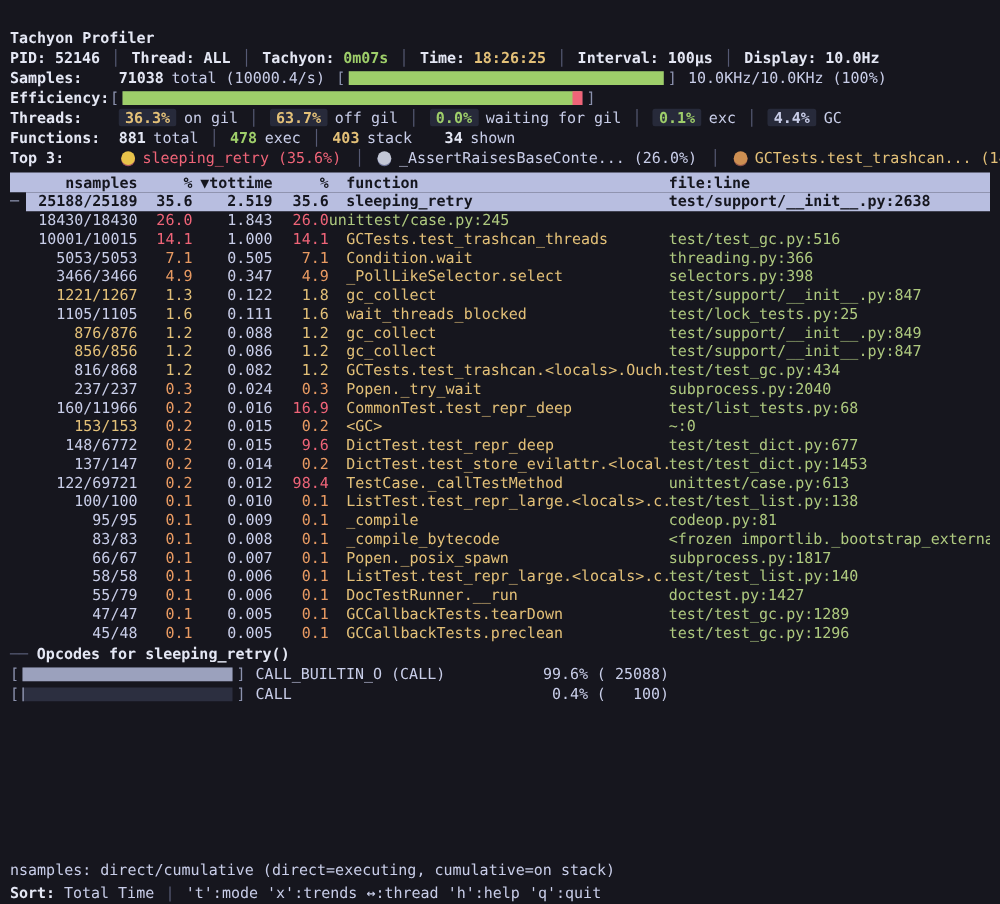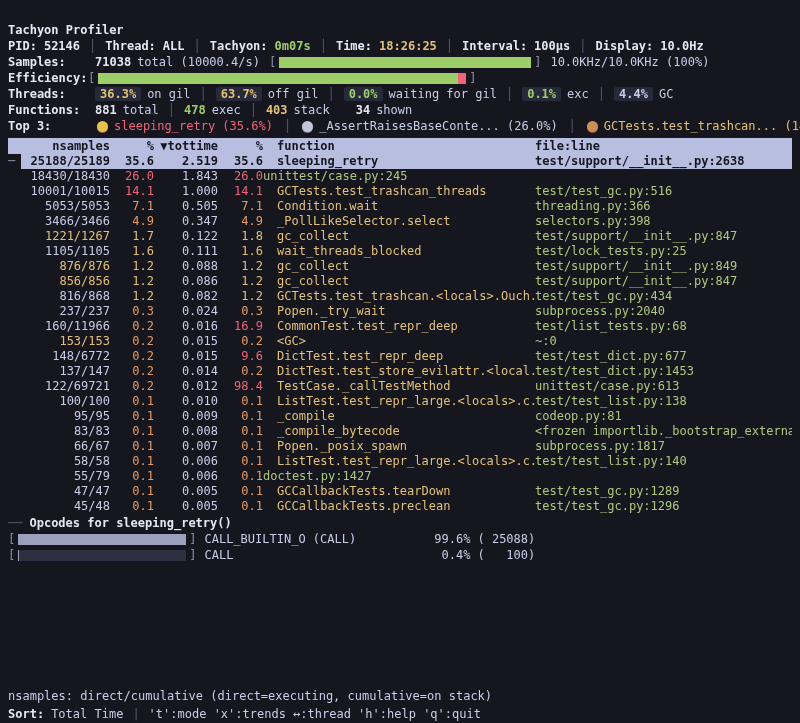--- a/index.html
+++ b/index.html
@@ -141,37 +141,37 @@
       <span class="c-num">%</span>
       <span class="c-fn">function</span>
       <span class="c-file">file:line</span>
     </div>
     <div>
         <div class="trow sel"><span class="c-gutter">─</span><span class="c-ns c-fg">25188/25189</span><span class="c-num c-red">35.6</span><span class="c-num c-fg">2.519</span><span class="c-num c-red">35.6</span><span class="c-fn">sleeping_retry</span><span class="c-file">test/support/__init__.py:2638</span></div>
         <div class="trow"><span class="c-gutter"></span><span class="c-ns c-fg">18430/18430</span><span class="c-num c-red">26.0</span><span class="c-num c-fg">1.843</span><span class="c-num c-red">26.0</span><span class="c-file">unittest/case.py:245</span></div>
         <div class="trow"><span class="c-gutter"></span><span class="c-ns c-fg">10001/10015</span><span class="c-num c-red">14.1</span><span class="c-num c-fg">1.000</span><span class="c-num c-red">14.1</span><span class="c-fn">GCTests.test_trashcan_threads</span><span class="c-file">test/test_gc.py:516</span></div>
         <div class="trow"><span class="c-gutter"></span><span class="c-ns c-fg">5053/5053</span><span class="c-num c-peach">7.1</span><span class="c-num c-fg">0.505</span><span class="c-num c-peach">7.1</span><span class="c-fn">Condition.wait</span><span class="c-file">threading.py:366</span></div>
         <div class="trow"><span class="c-gutter"></span><span class="c-ns c-fg">3466/3466</span><span class="c-num c-peach">4.9</span><span class="c-num c-fg">0.347</span><span class="c-num c-peach">4.9</span><span class="c-fn">_PollLikeSelector.select</span><span class="c-file">selectors.py:398</span></div>
-        <div class="trow"><span class="c-gutter"></span><span class="c-ns c-yellow">1221/1267</span><span class="c-num c-yellow">1.7</span><span class="c-num c-fg">0.122</span><span class="c-num c-yellow">1.8</span><span class="c-fn">gc_collect</span><span class="c-file">test/support/__init__.py:847</span></div>
+        <div class="trow"><span class="c-gutter"></span><span class="c-ns c-yellow">1221/1267</span><span class="c-num c-yellow">1.3</span><span class="c-num c-fg">0.122</span><span class="c-num c-yellow">1.8</span><span class="c-fn">gc_collect</span><span class="c-file">test/support/__init__.py:847</span></div>
         <div class="trow"><span class="c-gutter"></span><span class="c-ns c-fg">1105/1105</span><span class="c-num c-yellow">1.6</span><span class="c-num c-fg">0.111</span><span class="c-num c-yellow">1.6</span><span class="c-fn">wait_threads_blocked</span><span class="c-file">test/lock_tests.py:25</span></div>
         <div class="trow"><span class="c-gutter"></span><span class="c-ns c-yellow">876/876</span><span class="c-num c-yellow">1.2</span><span class="c-num c-fg">0.088</span><span class="c-num c-yellow">1.2</span><span class="c-fn">gc_collect</span><span class="c-file">test/support/__init__.py:849</span></div>
         <div class="trow"><span class="c-gutter"></span><span class="c-ns c-yellow">856/856</span><span class="c-num c-yellow">1.2</span><span class="c-num c-fg">0.086</span><span class="c-num c-yellow">1.2</span><span class="c-fn">gc_collect</span><span class="c-file">test/support/__init__.py:847</span></div>
         <div class="trow"><span class="c-gutter"></span><span class="c-ns c-fg">816/868</span><span class="c-num c-yellow">1.2</span><span class="c-num c-fg">0.082</span><span class="c-num c-yellow">1.2</span><span class="c-fn">GCTests.test_trashcan.&lt;locals&gt;.Ouch...</span><span class="c-file">test/test_gc.py:434</span></div>
         <div class="trow"><span class="c-gutter"></span><span class="c-ns c-fg">237/237</span><span class="c-num c-peach">0.3</span><span class="c-num c-fg">0.024</span><span class="c-num c-peach">0.3</span><span class="c-fn">Popen._try_wait</span><span class="c-file">subprocess.py:2040</span></div>
         <div class="trow"><span class="c-gutter"></span><span class="c-ns c-fg">160/11966</span><span class="c-num c-peach">0.2</span><span class="c-num c-fg">0.016</span><span class="c-num c-red">16.9</span><span class="c-fn">CommonTest.test_repr_deep</span><span class="c-file">test/list_tests.py:68</span></div>
         <div class="trow"><span class="c-gutter"></span><span class="c-ns c-yellow">153/153</span><span class="c-num c-peach">0.2</span><span class="c-num c-fg">0.015</span><span class="c-num c-peach">0.2</span><span class="c-fn">&lt;GC&gt;</span><span class="c-file">~:0</span></div>
         <div class="trow"><span class="c-gutter"></span><span class="c-ns c-fg">148/6772</span><span class="c-num c-peach">0.2</span><span class="c-num c-fg">0.015</span><span class="c-num c-red">9.6</span><span class="c-fn">DictTest.test_repr_deep</span><span class="c-file">test/test_dict.py:677</span></div>
         <div class="trow"><span class="c-gutter"></span><span class="c-ns c-fg">137/147</span><span class="c-num c-peach">0.2</span><span class="c-num c-fg">0.014</span><span class="c-num c-peach">0.2</span><span class="c-fn">DictTest.test_store_evilattr.&lt;local...</span><span class="c-file">test/test_dict.py:1453</span></div>
         <div class="trow"><span class="c-gutter"></span><span class="c-ns c-fg">122/69721</span><span class="c-num c-peach">0.2</span><span class="c-num c-fg">0.012</span><span class="c-num c-red">98.4</span><span class="c-fn">TestCase._callTestMethod</span><span class="c-file">unittest/case.py:613</span></div>
         <div class="trow"><span class="c-gutter"></span><span class="c-ns c-fg">100/100</span><span class="c-num c-peach">0.1</span><span class="c-num c-fg">0.010</span><span class="c-num c-peach">0.1</span><span class="c-fn">ListTest.test_repr_large.&lt;locals&gt;.c...</span><span class="c-file">test/test_list.py:138</span></div>
         <div class="trow"><span class="c-gutter"></span><span class="c-ns c-fg">95/95</span><span class="c-num c-peach">0.1</span><span class="c-num c-fg">0.009</span><span class="c-num c-peach">0.1</span><span class="c-fn">_compile</span><span class="c-file">codeop.py:81</span></div>
         <div class="trow"><span class="c-gutter"></span><span class="c-ns c-fg">83/83</span><span class="c-num c-peach">0.1</span><span class="c-num c-fg">0.008</span><span class="c-num c-peach">0.1</span><span class="c-fn">_compile_bytecode</span><span class="c-file">&lt;frozen importlib._bootstrap_externa</span></div>
         <div class="trow"><span class="c-gutter"></span><span class="c-ns c-fg">66/67</span><span class="c-num c-peach">0.1</span><span class="c-num c-fg">0.007</span><span class="c-num c-peach">0.1</span><span class="c-fn">Popen._posix_spawn</span><span class="c-file">subprocess.py:1817</span></div>
         <div class="trow"><span class="c-gutter"></span><span class="c-ns c-fg">58/58</span><span class="c-num c-peach">0.1</span><span class="c-num c-fg">0.006</span><span class="c-num c-peach">0.1</span><span class="c-fn">ListTest.test_repr_large.&lt;locals&gt;.c...</span><span class="c-file">test/test_list.py:140</span></div>
-        <div class="trow"><span class="c-gutter"></span><span class="c-ns c-fg">55/79</span><span class="c-num c-peach">0.1</span><span class="c-num c-fg">0.006</span><span class="c-num c-peach">0.1</span><span class="c-file">doctest.py:1427</span></div>
+        <div class="trow"><span class="c-gutter"></span><span class="c-ns c-fg">55/79</span><span class="c-num c-peach">0.1</span><span class="c-num c-fg">0.006</span><span class="c-num c-peach">0.1</span><span class="c-fn">DocTestRunner.__run</span><span class="c-file">doctest.py:1427</span></div>
         <div class="trow"><span class="c-gutter"></span><span class="c-ns c-fg">47/47</span><span class="c-num c-peach">0.1</span><span class="c-num c-fg">0.005</span><span class="c-num c-peach">0.1</span><span class="c-fn">GCCallbackTests.tearDown</span><span class="c-file">test/test_gc.py:1289</span></div>
         <div class="trow"><span class="c-gutter"></span><span class="c-ns c-fg">45/48</span><span class="c-num c-peach">0.1</span><span class="c-num c-fg">0.005</span><span class="c-num c-peach">0.1</span><span class="c-fn">GCCallbackTests.preclean</span><span class="c-file">test/test_gc.py:1296</span></div>
       </div>
   </div>
 
   <div class="line opsep">
     <span class="c-dim">──</span>
     <span class="optitle">Opcodes for sleeping_retry()</span>
   </div>
   <div>

